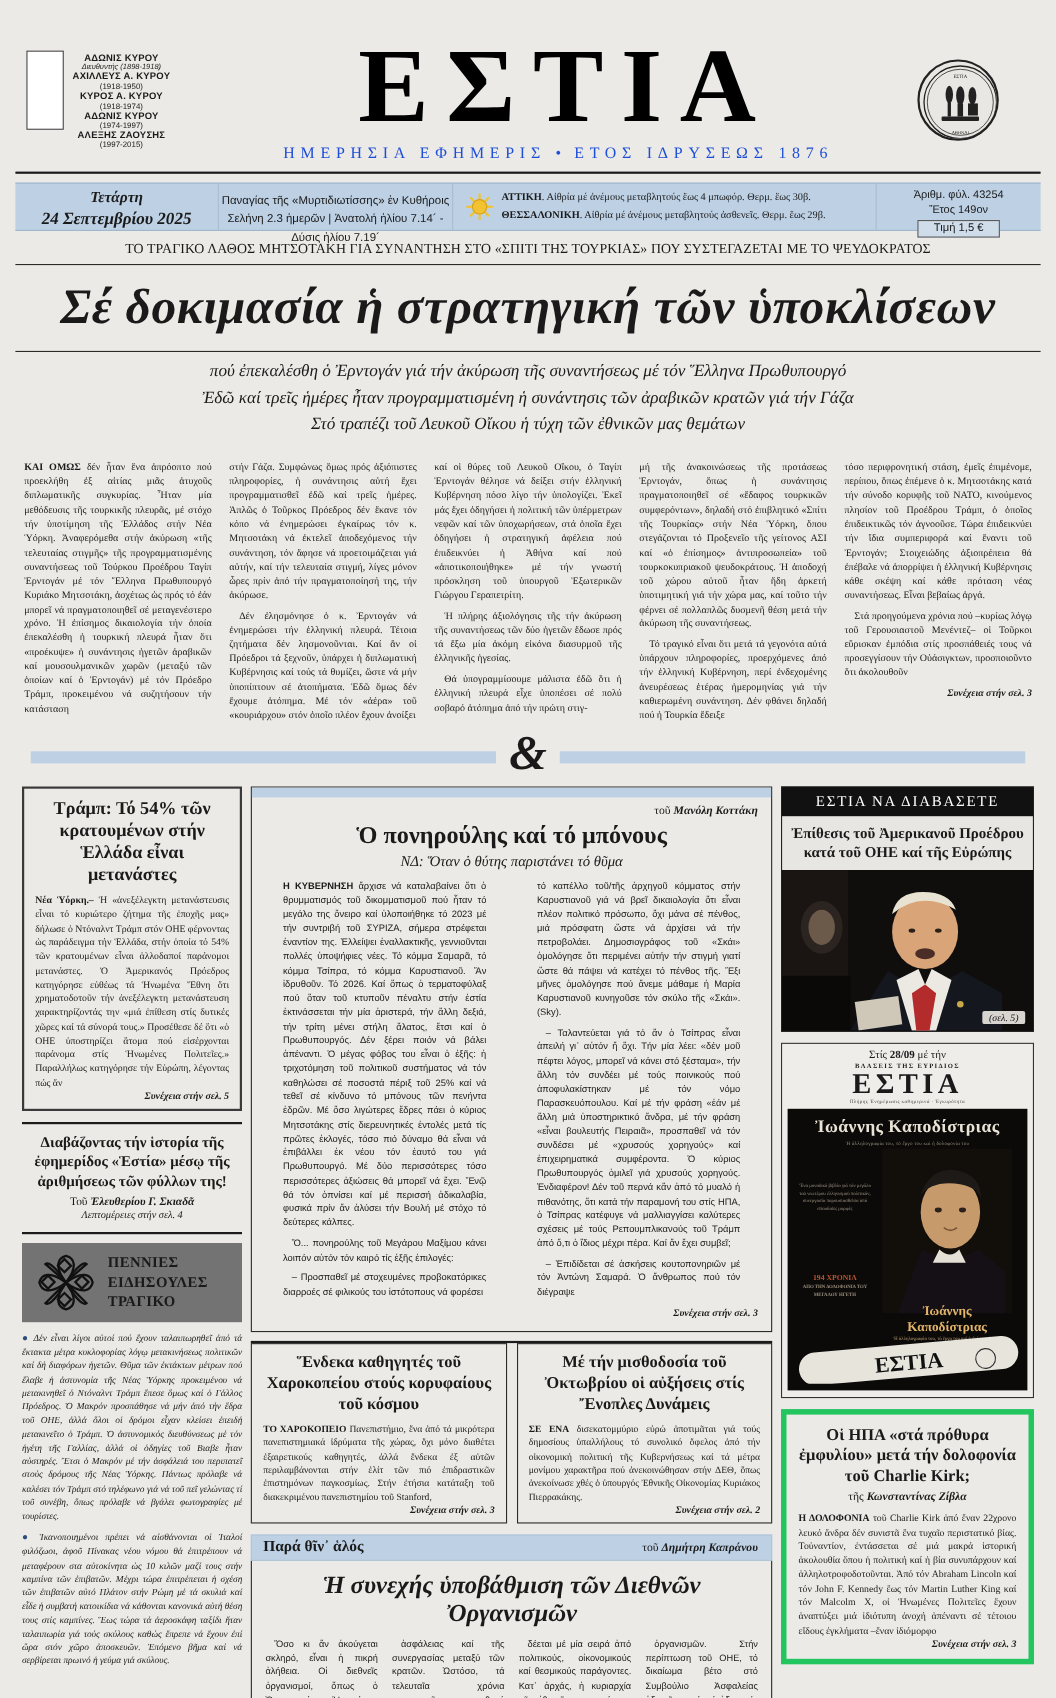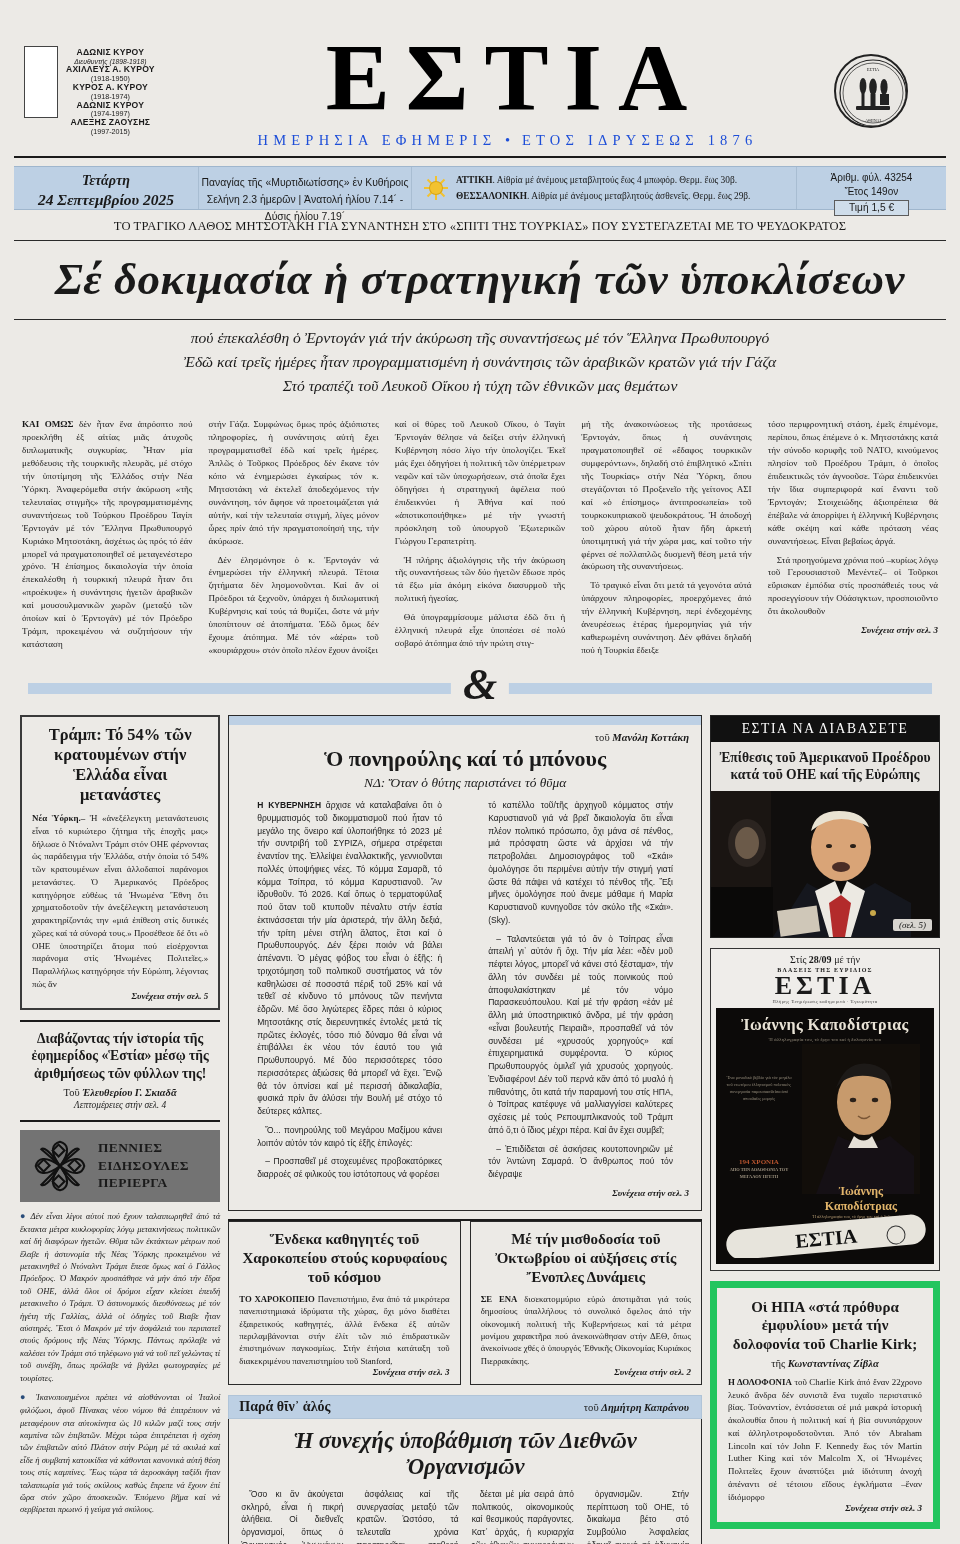--- a/index.html
+++ b/index.html
@@ -181,21 +181,21 @@
   .ad-years { position:absolute; left:8px; top:150px; width:70px; text-align:center; }
   .ad-years .y1 { color:#b9552f; font-weight:bold; font-size:7px; }
   .ad-years .y2 { color:#9a8f7d; font-weight:bold; font-size:4.4px; line-height:1.45; margin-top:1px; }
   .ad-face { position:absolute; right:14px; top:36px; width:118px; height:150px; }
   .ad-bookttl { position:absolute; right:18px; top:176px; width:110px; text-align:center;
                 color:#e2b56a; font-family:"Liberation Serif", serif; font-weight:bold; font-size:12px; }
   .ad-bookttl small { display:block; font-size:4.4px; color:#b49a73; font-weight:normal; }
   .ad-roll { position:absolute; left:10px; bottom:6px; width:220px; height:44px; }
 
   
-  .br-box { border:7px solid #22c55e; padding:10px 11px 9px; margin-top:10px; }
+  .br-box { border:5px solid #22c55e; padding:10px 11px 9px; margin-top:10px; }
 
   
   .mid-two { display:flex; gap:9px; }
   .mid-two > div { flex:1; }
   .mini-title { text-align:center; font-family:"Liberation Serif", serif; font-weight:bold;
                 font-size:15px; line-height:1.26; }
   .mini-body { font-family:"Liberation Serif", serif; font-size:8.7px; line-height:1.42;
                text-align:justify; margin-top:6px; }
   .mini-body b { font-weight:bold; }
 
@@ -376,21 +376,21 @@
   <div class="lead">
     <div class="col">
       <p><b>ΚΑΙ ΟΜΩΣ</b> δέν ἦταν ἕνα ἀπρόοπτο πού προεκλήθη ἐξ αἰτίας μιᾶς ἀτυχοῦς διπλωματικῆς συγκυρίας. Ἦταν μία μεθόδευσις τῆς τουρκικῆς πλευρᾶς, μέ στόχο τήν ὑποτίμηση τῆς Ἑλλάδος στήν Νέα Ὑόρκη. Ἀναφερόμεθα στήν ἀκύρωση «τῆς τελευταίας στιγμῆς» τῆς προγραμματισμένης συναντήσεως τοῦ Τούρκου Προέδρου Ταγίπ Ἐρντογάν μέ τόν Ἕλληνα Πρωθυπουργό Κυριάκο Μητσοτάκη, ἀσχέτως ὡς πρός τό ἐάν μπορεῖ νά πραγματοποιηθεῖ σέ μεταγενέστερο χρόνο. Ἡ ἐπίσημος δικαιολογία τήν ὁποία ἐπεκαλέσθη ἡ τουρκική πλευρά ἦταν ὅτι «προέκυψε» ἡ συνάντησις ἡγετῶν ἀραβικῶν καί μουσουλμανικῶν χωρῶν (μεταξύ τῶν ὁποίων καί ὁ Ἐρντογάν) μέ τόν Πρόεδρο Τράμπ, προκειμένου νά συζητήσουν τήν κατάσταση</p>
     </div>
     <div class="col">
       <p>στήν Γάζα. Συμφώνως ὅμως πρός ἀξιόπιστες πληροφορίες, ἡ συνάντησις αὐτή ἔχει προγραμματισθεῖ ἐδῶ καί τρεῖς ἡμέρες. Ἁπλῶς ὁ Τοῦρκος Πρόεδρος δέν ἔκανε τόν κόπο νά ἐνημερώσει ἐγκαίρως τόν κ. Μητσοτάκη νά ἐκτελεῖ ἀποδεχόμενος τήν συνάντηση, τόν ἄφησε νά προετοιμάζεται γιά αὐτήν, καί τήν τελευταία στιγμή, λίγες μόνον ὧρες πρίν ἀπό τήν πραγματοποίησή της, τήν ἀκύρωσε.</p>
       <p>Δέν ἐλησμόνησε ὁ κ. Ἐρντογάν νά ἐνημερώσει τήν ἑλληνική πλευρά. Τέτοια ζητήματα δέν λησμονοῦνται. Καί ἄν οἱ Πρόεδροι τά ξεχνοῦν, ὑπάρχει ἡ διπλωματική Κυβέρνησις καί τούς τά θυμίζει, ὥστε νά μήν ὑποπίπτουν σέ ἀτοπήματα. Ἐδῶ ὅμως δέν ἔχουμε ἀτόπημα. Μέ τόν «ἀέρα» τοῦ «κουριάρχου» στόν ὁποῖο πλέον ἔχουν ἀνοίξει</p>
     </div>
     <div class="col">
       <p>καί οἱ θύρες τοῦ Λευκοῦ Οἴκου, ὁ Ταγίπ Ἐρντογάν θέλησε νά δείξει στήν ἑλληνική Κυβέρνηση πόσο λίγο τήν ὑπολογίζει. Ἐκεῖ μάς ἔχει ὁδηγήσει ἡ πολιτική τῶν ὑπέρμετρων νεφῶν καί τῶν ὑποχωρήσεων, στά ὁποῖα ἔχει ὁδηγήσει ἡ στρατηγική ἀφέλεια πού ἐπιδεικνύει ἡ Ἀθήνα καί πού «ἀποτικοποιήθηκε» μέ τήν γνωστή πρόσκληση τοῦ ὑπουργοῦ Ἐξωτερικῶν Γιώργου Γεραπετρίτη.</p>
-      <p>Ἡ πλήρης ἀξιολόγησις τῆς τήν ἀκύρωση τῆς συναντήσεως τῶν δύο ἡγετῶν ἔδωσε πρός τά ἔξω μία ἀκόμη εἰκόνα διασυρμοῦ τῆς πολιτική ἡγεσίας.</p>
+      <p>Ἡ πλήρης ἀξιολόγησις τῆς τήν ἀκύρωση τῆς συναντήσεως τῶν δύο ἡγετῶν ἔδωσε πρός τά ἔξω μία ἀκόμη εἰκόνα διασυρμοῦ τῆς ἑλληνικῆς ἡγεσίας.</p>
       <p>Θά ὑπογραμμίσουμε μάλιστα ἐδῶ ὅτι ἡ ἑλληνική πλευρά εἶχε ὑποπέσει σέ πολύ σοβαρό ἀτόπημα ἀπό τήν πρώτη στιγ-</p>
     </div>
     <div class="col">
       <p>μή τῆς ἀνακοινώσεως τῆς προτάσεως Ἐρντογάν, ὅπως ἡ συνάντησις πραγματοποιηθεῖ σέ «ἔδαφος τουρκικῶν συμφερόντων», δηλαδή στό ἐπιβλητικό «Σπίτι τῆς Τουρκίας» στήν Νέα Ὑόρκη, ὅπου στεγάζονται τό Προξενεῖο τῆς γείτονος ΑΣΙ καί «ὁ ἐπίσημος» ἀντιπροσωπεία» τοῦ τουρκοκυπριακοῦ ψευδοκράτους. Ἡ ἀποδοχή τοῦ χώρου αὐτοῦ ἦταν ἤδη ἀρκετή ὑποτιμητική γιά τήν χώρα μας, καί τοῦτο τήν φέρνει σέ πολλαπλῶς δυσμενῆ θέση μετά τήν ἀκύρωση τῆς συναντήσεως.</p>
       <p>Τό τραγικό εἶναι ὅτι μετά τά γεγονότα αὐτά ὑπάρχουν πληροφορίες, προερχόμενες ἀπό τήν ἑλληνική Κυβέρνηση, περί ἐνδεχομένης ἀνευρέσεως ἑτέρας ἡμερομηνίας γιά τήν καθιερωμένη συνάντηση. Δέν φθάνει δηλαδή πού ἡ Τουρκία ἔδειξε</p>
     </div>
     <div class="col">
       <p>τόσο περιφρονητική στάση, ἐμεῖς ἐπιμένομε, περίπου, ὅπως ἐπέμενε ὁ κ. Μητσοτάκης κατά τήν σύνοδο κορυφῆς τοῦ ΝΑΤΟ, κινούμενος πλησίον τοῦ Προέδρου Τράμπ, ὁ ὁποῖος ἐπιδεικτικῶς τόν ἀγνοοῦσε. Τώρα ἐπιδεικνύει τήν ἴδια συμπεριφορά καί ἔναντι τοῦ Ἐρντογάν; Στοιχειώδης ἀξιοπρέπεια θά ἐπέβαλε νά ἀπορρίψει ἡ ἑλληνική Κυβέρνησις κάθε σκέψη καί κάθε πρόταση νέας συναντήσεως. Εἶναι βεβαίως ἀργά.</p>
       <p>Στά προηγούμενα χρόνια πού –κυρίως λόγῳ τοῦ Γερουσιαστοῦ Μενέντεζ– οἱ Τοῦρκοι εὕρισκαν ἐμπόδια στίς προσπάθειές τους νά προσεγγίσουν τήν Οὐάσιγκτων, προσποιοῦντο ὅτι ἀκολουθοῦν</p>
       <div class="jump">Συνέχεια στήν σελ. 3</div>
@@ -437,21 +437,21 @@
             <path d="M30 30 C40 40 48 48 50 50 C48 52 42 50 30 30Z"></path>
             <rect x="24" y="9" width="9" height="9" transform="rotate(45 28.5 13.5)"></rect>
             <rect x="24" y="42" width="9" height="9" transform="rotate(45 28.5 46.5)"></rect>
             <rect x="8" y="25" width="9" height="9" transform="rotate(45 12.5 29.5)"></rect>
             <rect x="41" y="25" width="9" height="9" transform="rotate(45 45.5 29.5)"></rect>
           </g>
         </svg>
         <div class="lbl">
           <div>ΠΕΝΝΙΕΣ</div>
           <div>ΕΙΔΗΣΟΥΛΕΣ</div>
-          <div>ΠΕΡΙΕΡΓΑ</div>
+          <div>ΤΡΑΓΙΚΟ</div>
         </div>
       </div>
       <div class="pennies-body">
         <p><span class="bull">●</span> <span>Δέν εἶναι λίγοι αὐτοί πού ἔχουν ταλαιπωρηθεῖ ἀπό τά ἔκτακτα μέτρα κυκλοφορίας λόγῳ μετακινήσεως πολιτικῶν καί δή διαφόρων ἡγετῶν. Θῦμα τῶν ἐκτάκτων μέτρων πού ἔλαβε ἡ ἀστυνομία τῆς Νέας Ὑόρκης προκειμένου νά μετακινηθεῖ ὁ Ντόναλντ Τράμπ ἔπεσε ὅμως καί ὁ Γάλλος Πρόεδρος. Ὁ Μακρόν προσπάθησε νά μήν ἀπό τήν ἕδρα τοῦ ΟΗΕ, ἀλλά ὅλοι οἱ δρόμοι εἶχαν κλείσει ἐπειδή μετακινεῖτο ὁ Τράμπ. Ὁ ἀστυνομικός διευθύνσεως μέ τόν ἡγέτη τῆς Γαλλίας, ἀλλά οἱ ὁδηγίες τοῦ Βιαβε ἦταν αὐστηρές. Ἔτσι ὁ Μακρόν μέ τήν ἀσφάλειά του περιπατεῖ στούς δρόμους τῆς Νέας Ὑόρκης. Πάντως πρόλαβε νά καλέσει τόν Τράμπ στό τηλέφωνο γιά νά τοῦ πεῖ γελώντας τί τοῦ συνέβη, ὅπως πρόλαβε νά βγάλει φωτογραφίες μέ τουρίστες.</span></p>
         <p><span class="bull">●</span> <span>Ἱκανοποιημένοι πρέπει νά αἰσθάνονται οἱ Ἰταλοί φιλόζωοι, ἀφοῦ Πίνακας νέου νόμου θά ἐπιτρέπουν νά μεταφέρουν στα αὐτοκίνητα ὡς 10 κιλῶν μαζί τους στήν καμπίνα τῶν ἐπιβατῶν. Μέχρι τώρα ἐπιτρέπεται ἡ σχέση τῶν ἐπιβατῶν αὐτό Πλάτον στήν Ρώμη μέ τά σκυλιά καί εἶδε ἡ συμβατή κατοικίδια νά κάθονται κανονικά αὐτή θέση τους στίς καμπίνες. Ἕως τώρα τά ἀεροσκάφη ταξίδι ἤταν ταλαιπωρία γιά τούς σκύλους καθώς ἔπρεπε νά ἔχουν ἐπί ὥρα στόν χῶρο ἀποσκευῶν. Ἐπόμενο βῆμα καί νά σερβίρεται πρωινό ἡ γεύμα γιά σκύλους.</span></p>
       </div>
     </div>
 
     <div class="gcol-c">
       <div class="kot-box">

